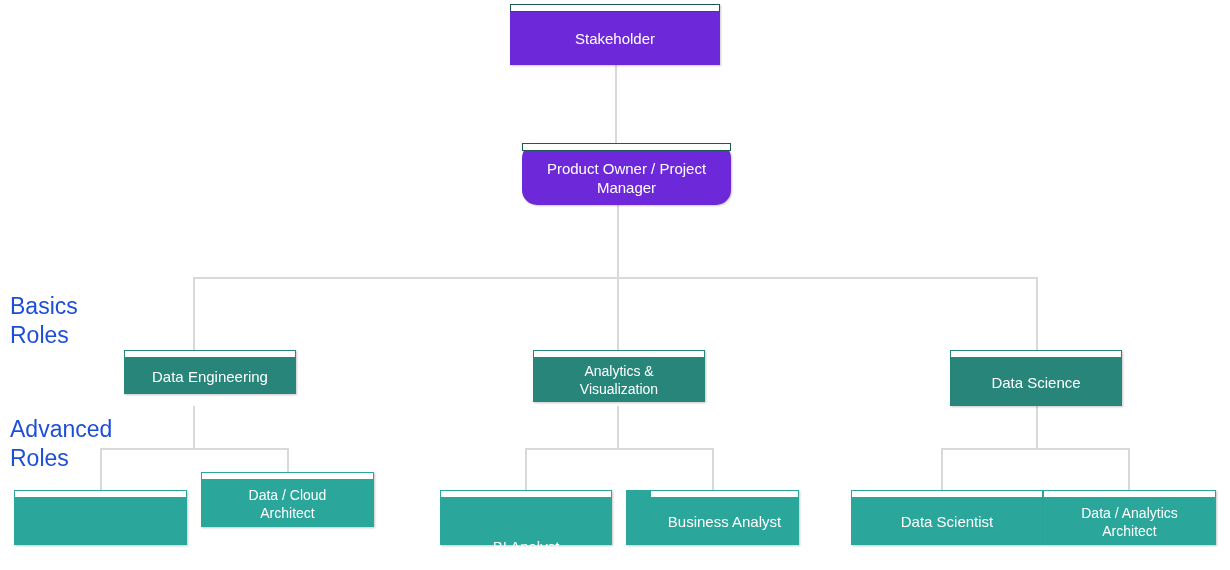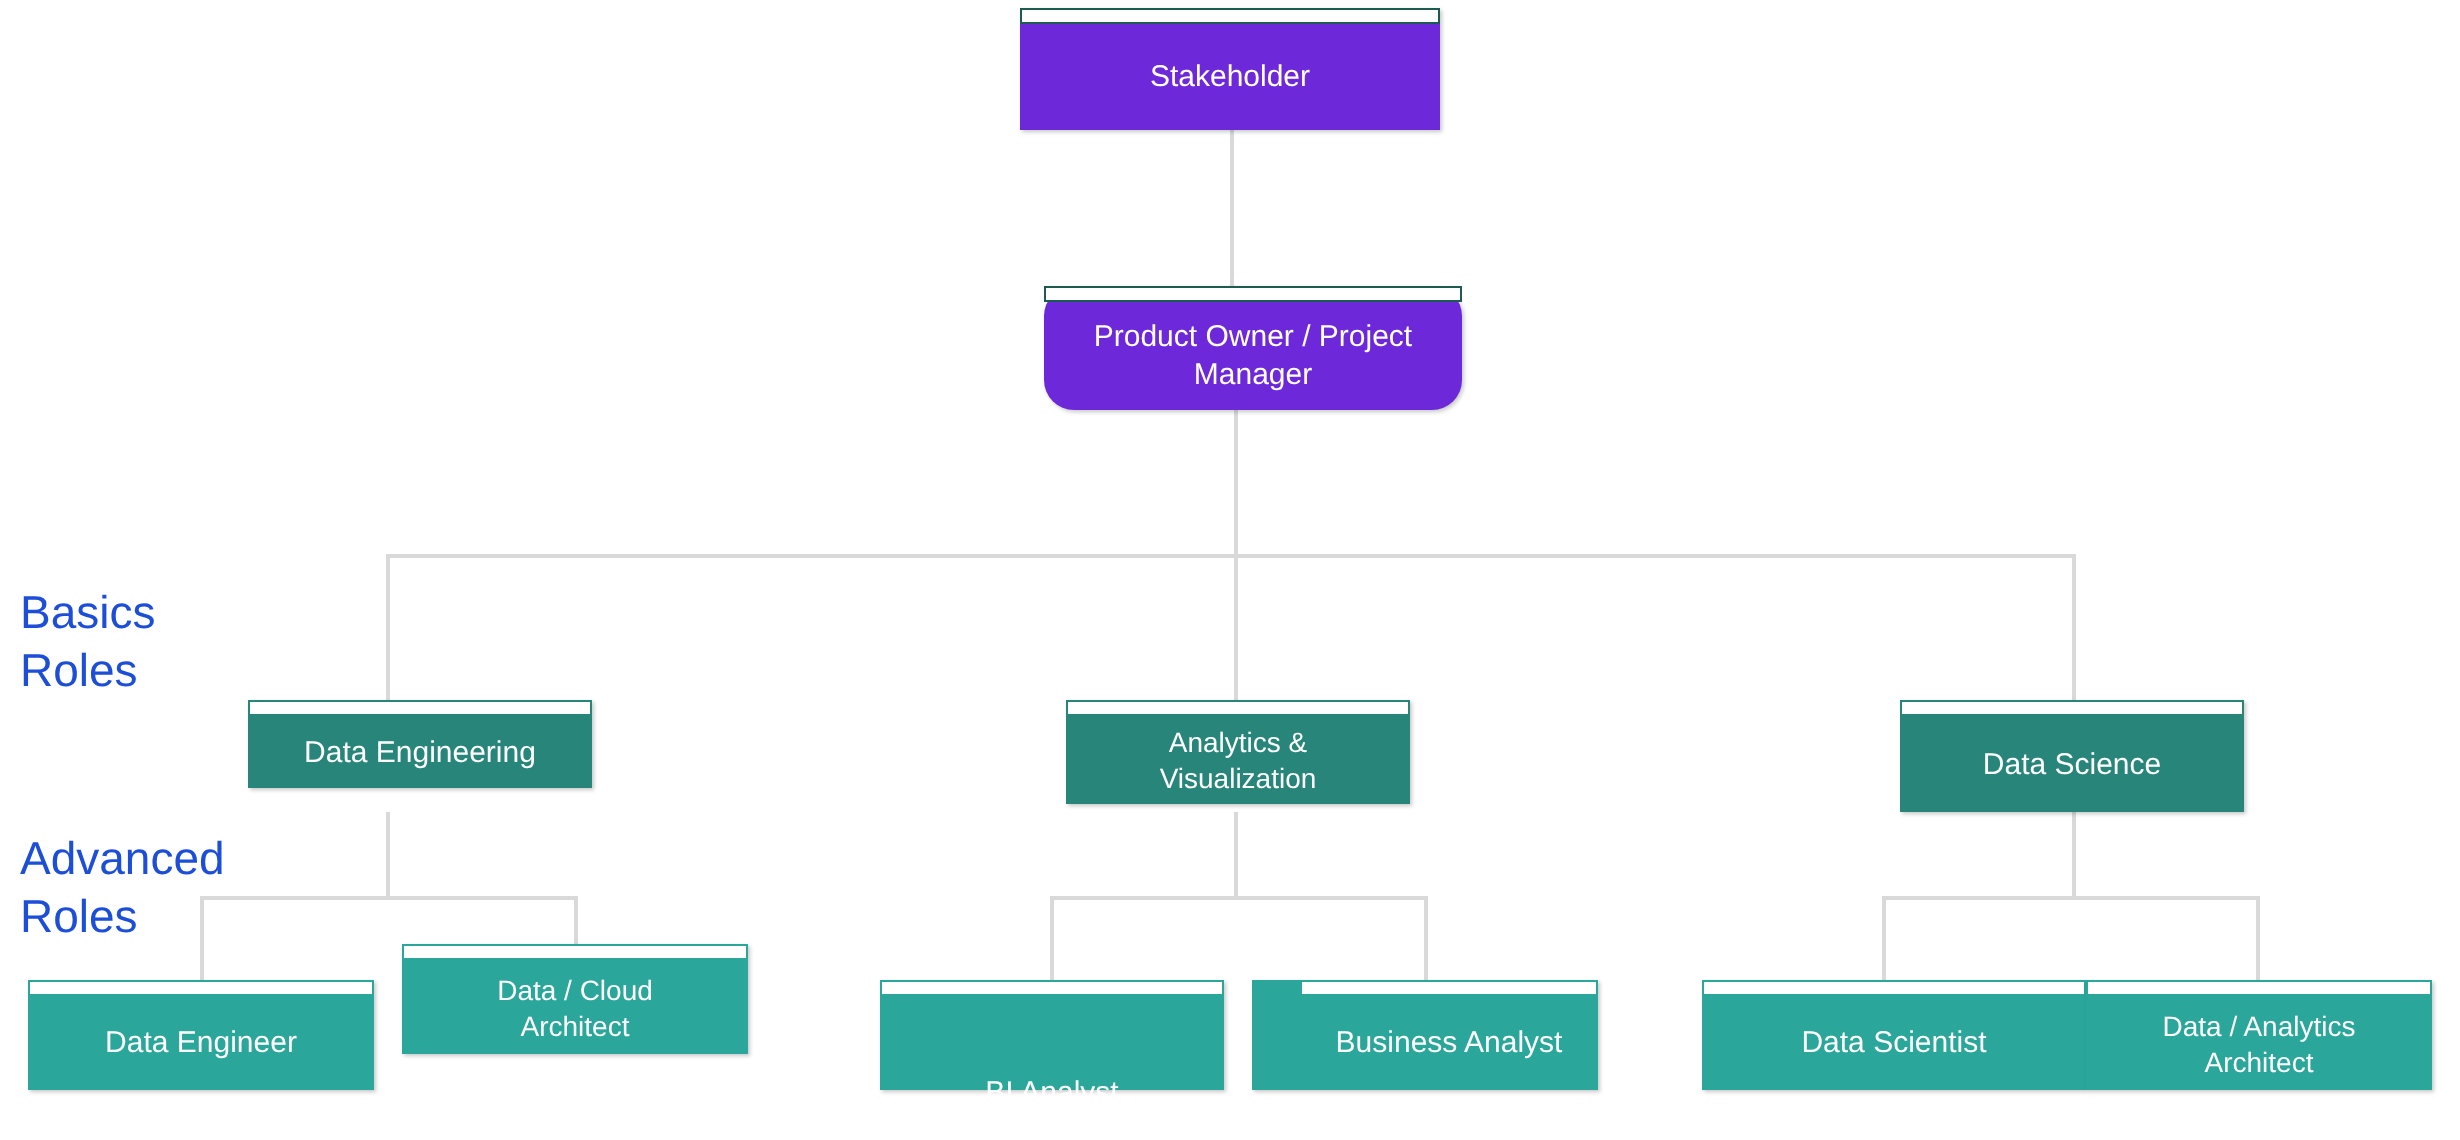--- a/index.html
+++ b/index.html
@@ -130,23 +130,20 @@
   </div>
   <div class="node lv3" style="left:950px;top:350px;width:172px;height:56px;">
     <div class="tab"></div>
     <div class="body">
       <span class="ln">Data Science</span>
     </div>
   </div>
 
   <div class="node lv4" style="left:14px;top:490px;width:173px;height:55px;">
     <div class="tab"></div>
-    <div class="body">
-      <span class="ln">Data Engineer</span>
-    </div>
   </div>
   <div class="node lv4 fs14" style="left:201px;top:472px;width:173px;height:55px;">
     <div class="tab"></div>
     <div class="body">
       <span class="ln">Data / Cloud</span>
       <span class="ln">Architect</span>
     </div>
   </div>
   <div class="node lv4" style="left:440px;top:490px;width:172px;height:55px;gap:39px;">
     <div class="tab"></div>

